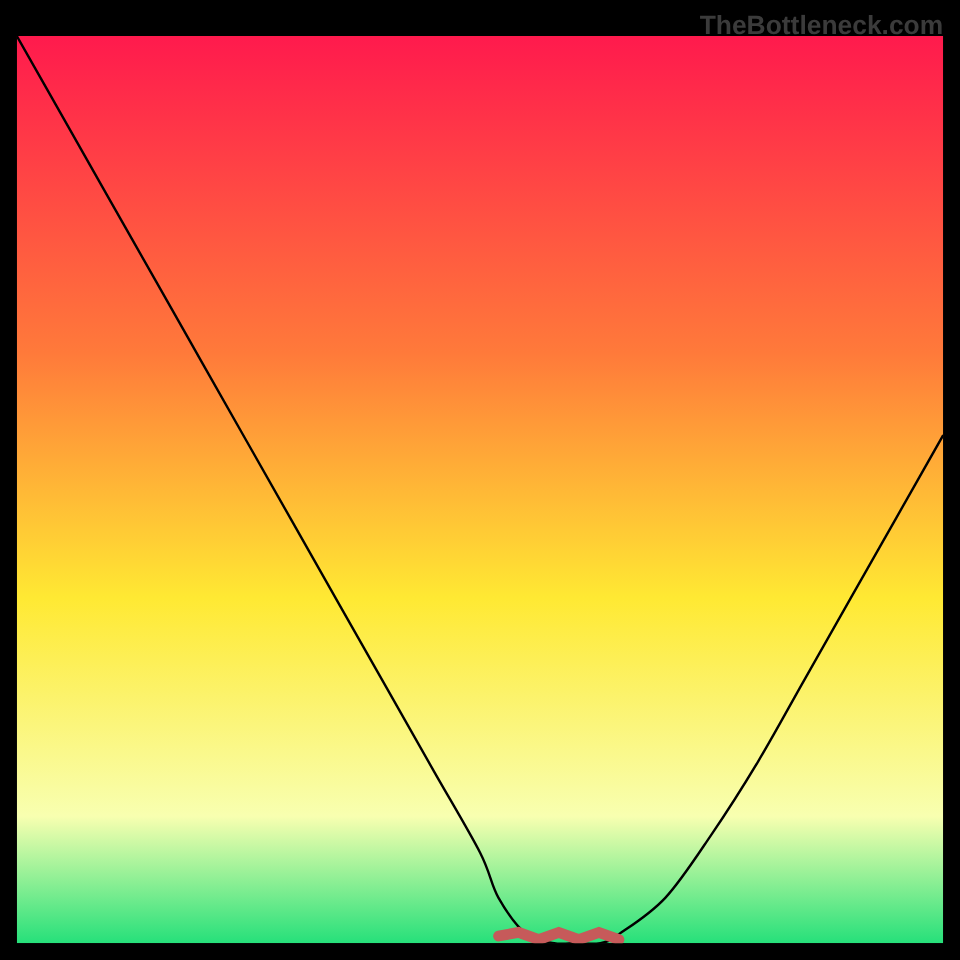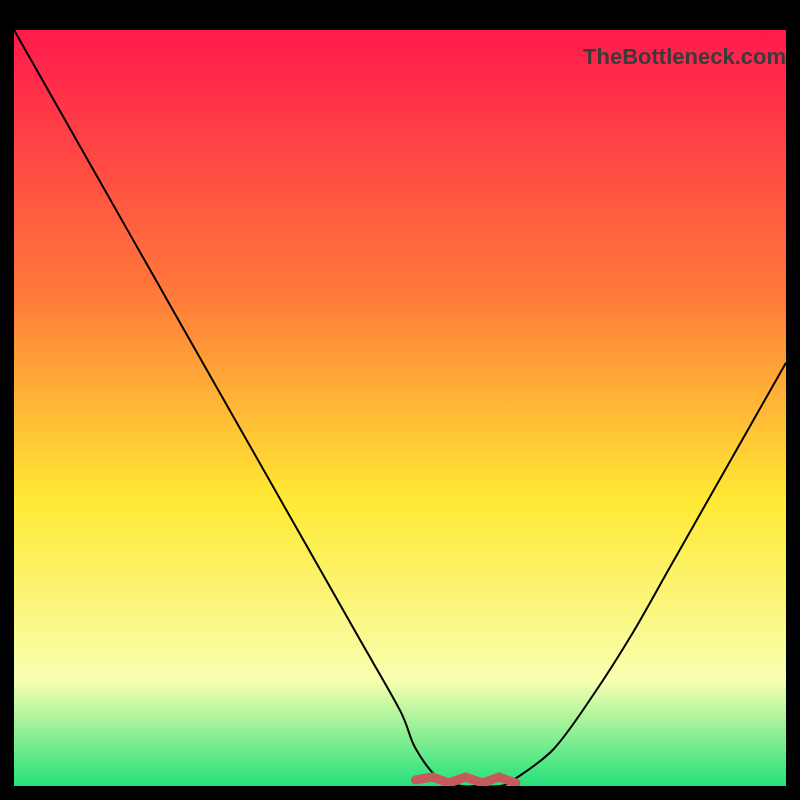--- a/index.html
+++ b/index.html
@@ -12,21 +12,20 @@
     font-family: Arial, sans-serif;
   }
   .watermark {
     position: absolute;
     top: 8px;
     right: 14px;
     color: #3b3b3b;
     font-size: 22px;
     font-weight: bold;
     z-index: 10;
-    margin-top: 36px;
   }
   .chart-wrap {
     position: absolute;
     left: 14px;
     top: 30px;
     width: 772px;
     height: 756px;
   }
   svg {
     display: block;

